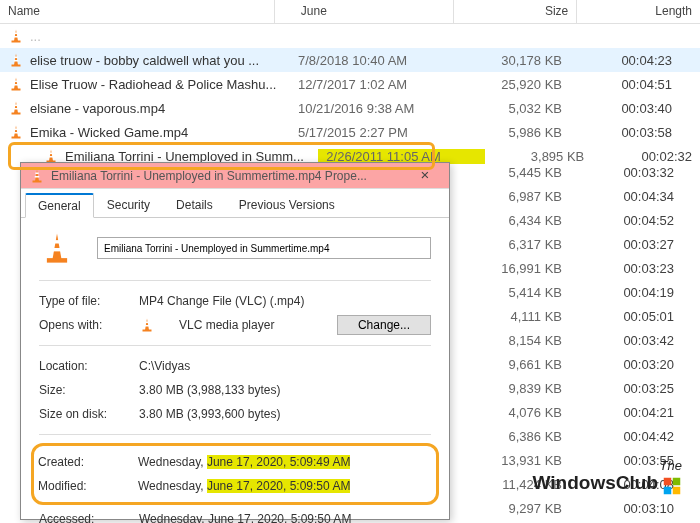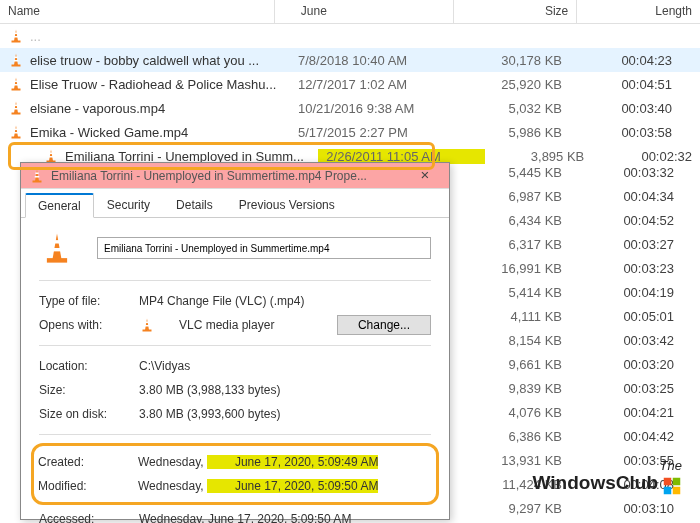--- a/index.html
+++ b/index.html
@@ -49,21 +49,21 @@
 
 .kv { display: flex; align-items: center; min-height: 24px; font-size: 12px; }
 .kv .k { width: 100px; color: #333; }
 .kv .v { flex: 1; color: #333; }
 .opens { display: flex; align-items: center; gap: 24px; }
 .opens .small-icon { width: 16px; height: 16px; }
 
 .change-btn { border: 1px solid #adadad; background: #e1e1e1; padding: 2px 20px; font-size: 12px; cursor: pointer; }
 
 .hl-box { position: relative; border: 3px solid #f5a623; border-radius: 12px; padding: 4px 4px; margin: 4px -8px 2px -8px; }
-.hl-box .kv .v span.y { background: #e6e600; padding-left: 28px; }
+.hl-box .kv .v span.y { background: #e6e600; }
 
 .continued-rows { position: absolute; left: 458px; top: 160px; right: 0; }
 .continued-rows .row .cell-size { width: 112px; }
 .continued-rows .row .cell-length { width: 112px; }
 
 .watermark { position: absolute; right: 18px; bottom: 28px; color: #222; font-size: 13px; font-style: italic; text-align: right; line-height: 1.1; }
 .watermark b { font-size: 19px; font-style: normal; }
 .watermark .flag { display: inline-block; width: 20px; height: 18px; margin-left: 4px; vertical-align: middle; }
 </style>
 </head>

